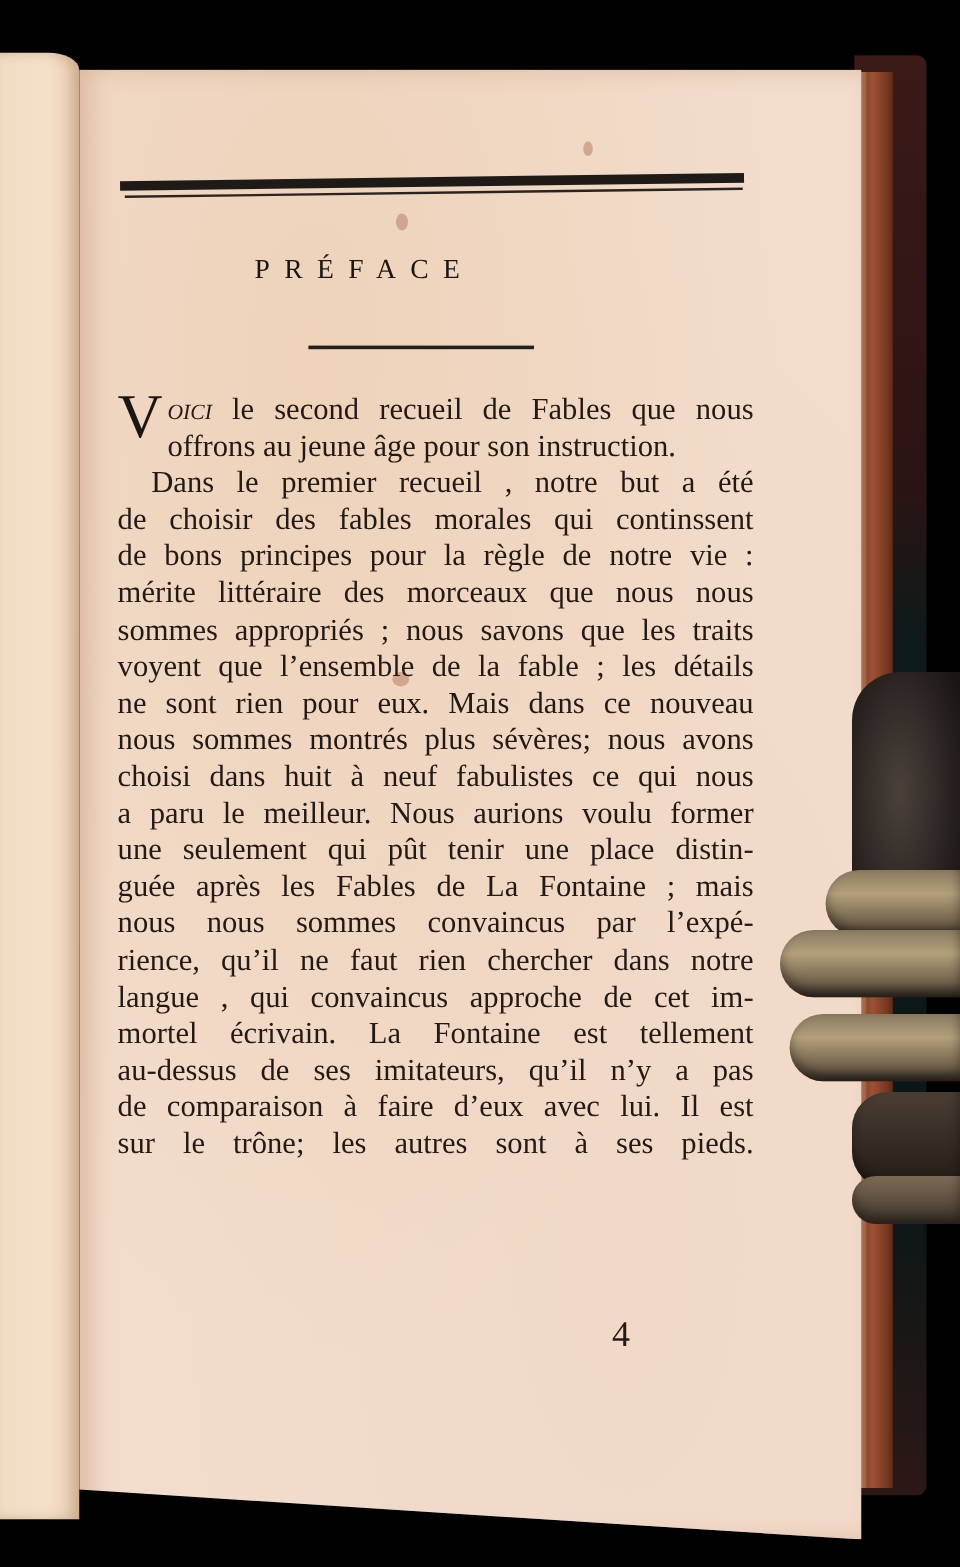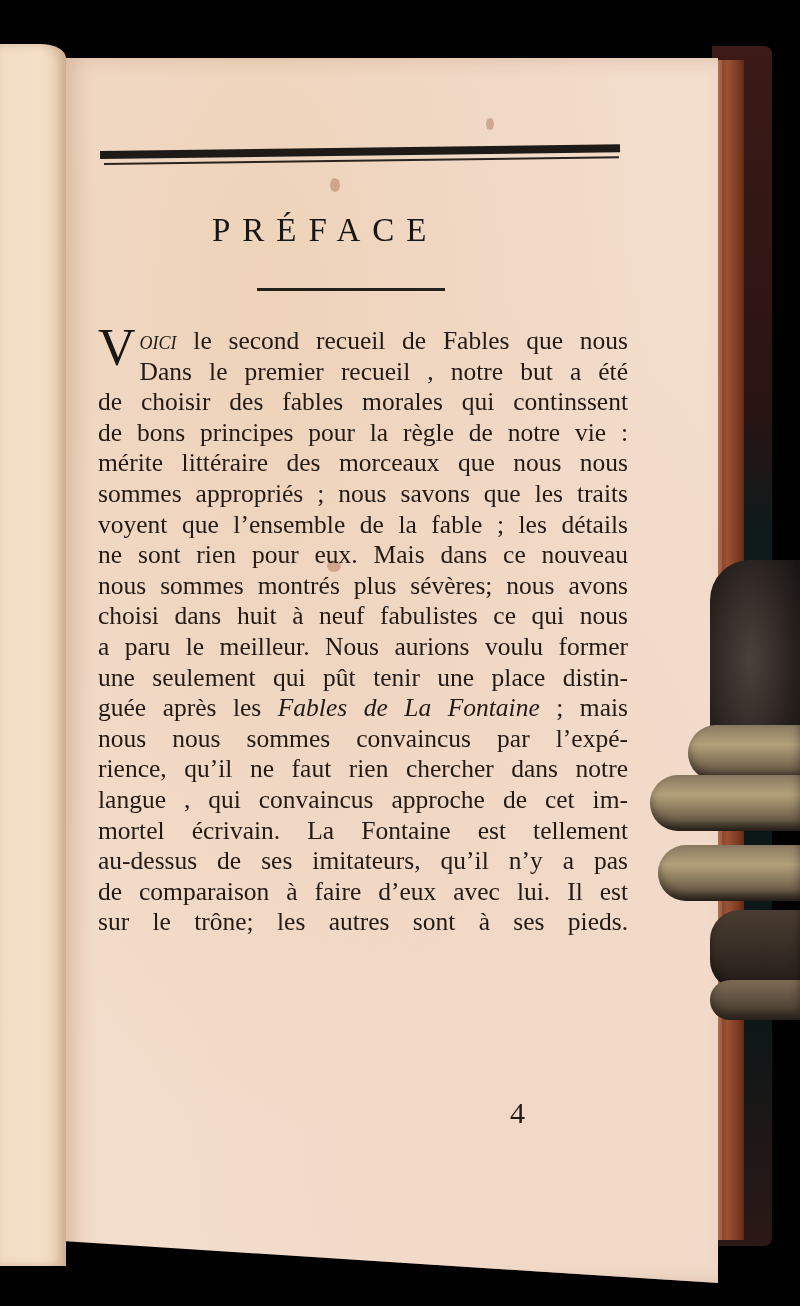--- a/index.html
+++ b/index.html
@@ -97,21 +97,21 @@
       transform: rotate(-0.75deg);
       transform-origin: left top;
     }
     .title {
       position: absolute;
       left: 0;
       top: 206px;
       width: 720px;
       padding-left: 0;
       text-align: center;
-      font-size: 33px;
+      font-size: 23px;
       letter-spacing: 12px;
       color: #1a1614;
       font-weight: normal;
       margin: 0;
     }
     .title-wrap {
       position: absolute;
       left: 212px;
       top: 212px;
       width: 300px;
@@ -158,21 +158,20 @@
       float: left;
       margin-right: 4px;
       margin-top: 2px;
       color: #1a1614;
     }
     .smallcaps {
       font-variant: small-caps;
       font-style: italic;
     }
     .italic {
-      font-style: italic;
     }
     .page-number {
       position: absolute;
       left: 510px;
       top: 1096px;
       font-size: 30px;
       color: #231a16;
     }
     
     .weight {
@@ -235,20 +234,21 @@
     <h1 class="title">PRÉFACE</h1>
   </div>
 
   <div class="short-rule"></div>
 
   <div class="body-text">
 
     <span class="line dropcap-line">
       <span class="dropcap">V</span><span class="smallcaps">oici</span><span> le second recueil de Fables que nous</span>
     </span>
+    <span class="line last">offrons au jeune âge pour son instruction.</span>
 
     <span class="line indent">Dans le premier recueil , notre but a été</span>
     <span class="line">de choisir des fables morales qui continssent</span>
     <span class="line">de bons principes pour la règle de notre vie :</span>
     <span class="line">mérite littéraire des morceaux que nous nous</span>
     <span class="line">sommes appropriés ; nous savons que les traits</span>
     <span class="line">voyent que l’ensemble de la fable ; les détails</span>
     <span class="line">ne sont rien pour eux. Mais dans ce nouveau</span>
     <span class="line">nous sommes montrés plus sévères; nous avons</span>
     <span class="line">choisi dans huit à neuf fabulistes ce qui nous</span>

